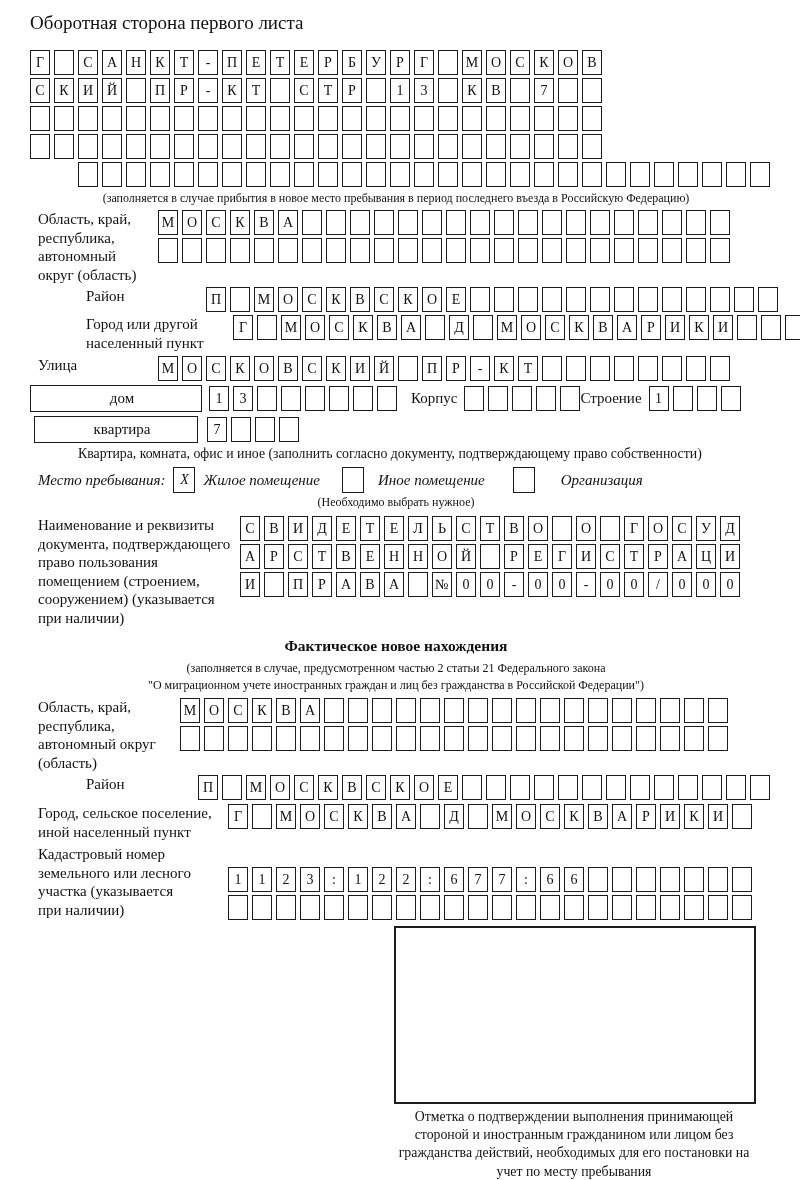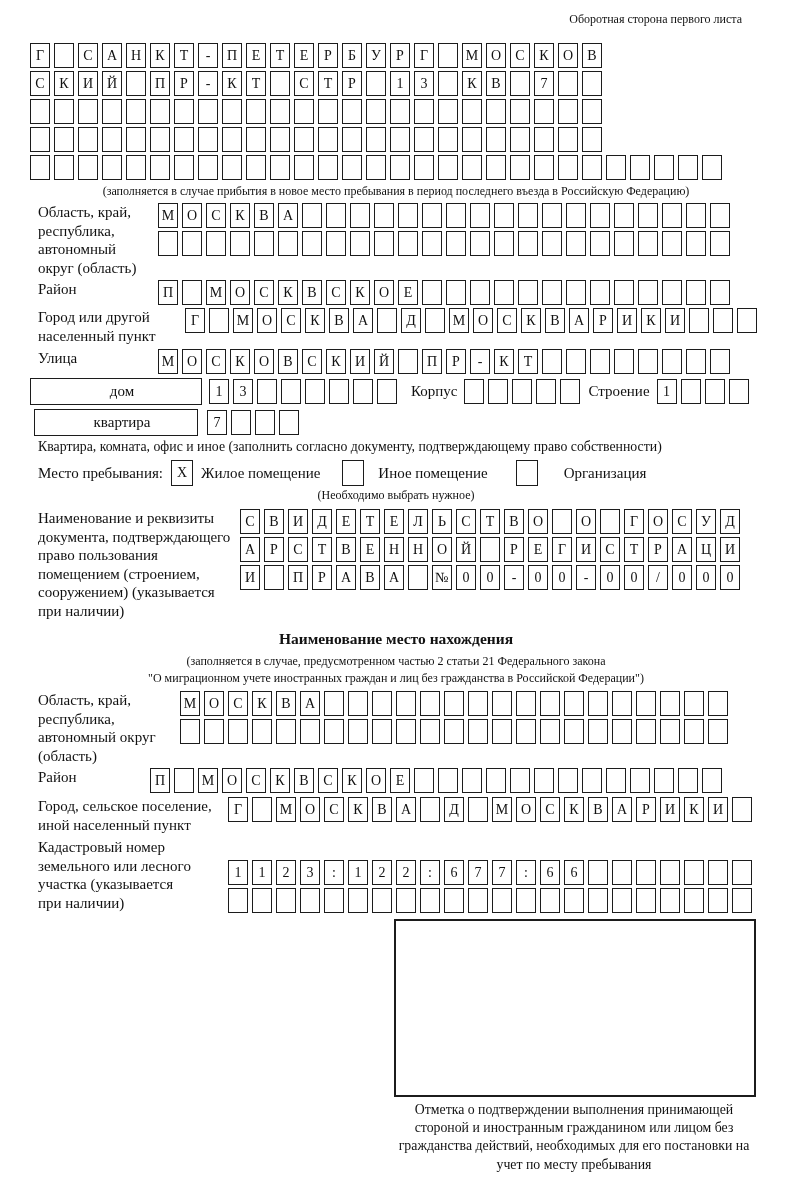--- a/index.html
+++ b/index.html
@@ -4,21 +4,21 @@
 <style>
   * { margin:0; padding:0; box-sizing:border-box; }
   html,body { background:#ffffff; }
   body {
     width:800px; height:1180px;
     font-family:"Liberation Serif","DejaVu Serif",serif;
     color:#111; overflow:hidden;
   }
   .page { position:relative; width:800px; height:1180px; padding:12px 38px 0 30px; overflow:hidden; }
 
-  .corner-note { text-align:right; font-size:12px; padding-right:20px; }
+  .corner-note { font-size:19px; padding-right:20px; }
 
   
   .boxrow { display:flex; gap:4px; }
   .cell {
     width:20px; height:25px; flex:none;
     border:1.5px solid #1c1c1c; background:#fff;
     display:flex; align-items:center; justify-content:center;
     font-size:14px; line-height:1;
   }
   .rows { display:flex; flex-direction:column; gap:3px; }
@@ -39,27 +39,27 @@
     display:flex; align-items:center; justify-content:center;
     font-size:15px; flex:none; background:#fff;padding-left:12px;
   }
   .inline-row { display:flex; align-items:center; margin-left:0; }
   .inline-lbl { font-size:15px; flex:none; }
 
   .checkbox {
     width:22px; height:26px; border:1.5px solid #1c1c1c; flex:none;
     display:flex; align-items:center; justify-content:center; font-size:14px; background:#fff;
   }
-  .stay-row { display:flex; align-items:center; font-size:15px; margin-left:8px; }
+  .stay-row { display:flex; align-items:center; font-size:15px; margin-left:8px;font-style:italic; }
 
   .stamp-wrap { margin-left:358px; width:372px; }
   .stamp-box { width:362px; height:178px; border:2px solid #1c1c1c; margin-left:6px; background:#fff; }
   .stamp-caption { font-size:13.8px; line-height:1.32; text-align:center; margin-top:4px; }
 
-  .mt2{margin-top:2px;} .mt3{margin-top:3px;} .mt4{margin-top:4px;} .mt5{margin-top:5px;}
+  .mt2{margin-top:2px;} .mt3{margin-top:3px;margin-left:48px;} .mt4{margin-top:4px;} .mt5{margin-top:5px;}
   .mt6{margin-top:6px;} .mt10{margin-top:10px;} .mt16{margin-top:16px;}
 </style>
 </head>
 <body>
 
 <div class="page">
 
   <div class="corner-note">Оборотная сторона первого листа</div>
 
   <div class="field mt16">
@@ -369,21 +369,21 @@
         <div class="cell"></div>
       </div>
     <span class="inline-lbl" style="margin:0 7px 0 14px;">Корпус</span>
     <div class="boxrow">
         <div class="cell"></div>
         <div class="cell"></div>
         <div class="cell"></div>
         <div class="cell"></div>
         <div class="cell"></div>
       </div>
-    <span class="inline-lbl" style="margin:0 7px 0 8px;">Строение</span>
+    <span class="inline-lbl" style="margin:0 7px 0 0;">Строение</span>
     <div class="boxrow">
         <div class="cell">1</div>
         <div class="cell"></div>
         <div class="cell"></div>
         <div class="cell"></div>
       </div>
   </div>
 
   <div class="inline-row mt4">
     <div class="widebox" style="width:164px;margin-left:4px;">квартира</div>
@@ -480,21 +480,21 @@
           <div class="cell">0</div>
           <div class="cell">0</div>
           <div class="cell">/</div>
           <div class="cell">0</div>
           <div class="cell">0</div>
           <div class="cell">0</div>
         </div>
     </div>
   </div>
 
-  <h3 class="fact-title mt10">Наименование место нахождения</h3>
+  <h3 class="fact-title mt10">Фактическое новое нахождения</h3>
   <div class="note mt6">(заполняется в случае, предусмотренном частью 2 статьи 21 Федерального закона</div>
   <div class="note mt2">"О миграционном учете иностранных граждан и лиц без гражданства в Российской Федерации")</div>
 
   <div class="field mt5">
     <div class="lbl w150">Область, край,
 республика,
 автономный округ
 (область)</div>
     <div class="rows">
       <div class="boxrow">

